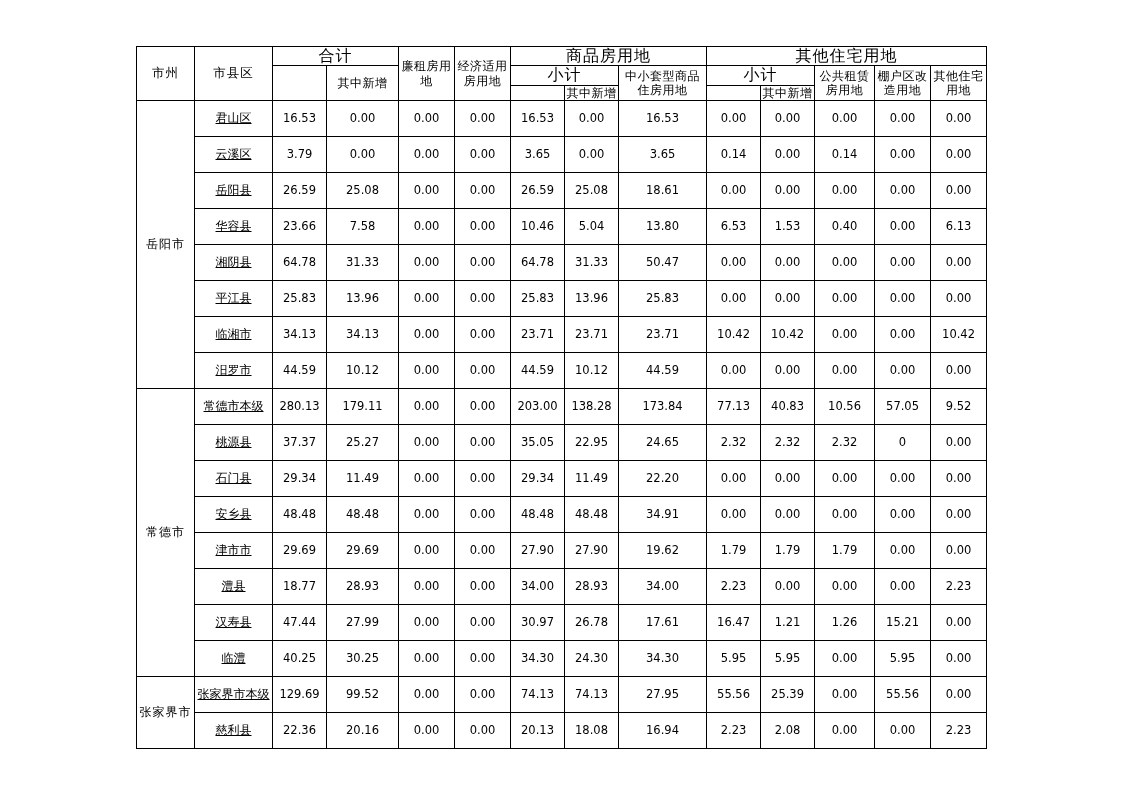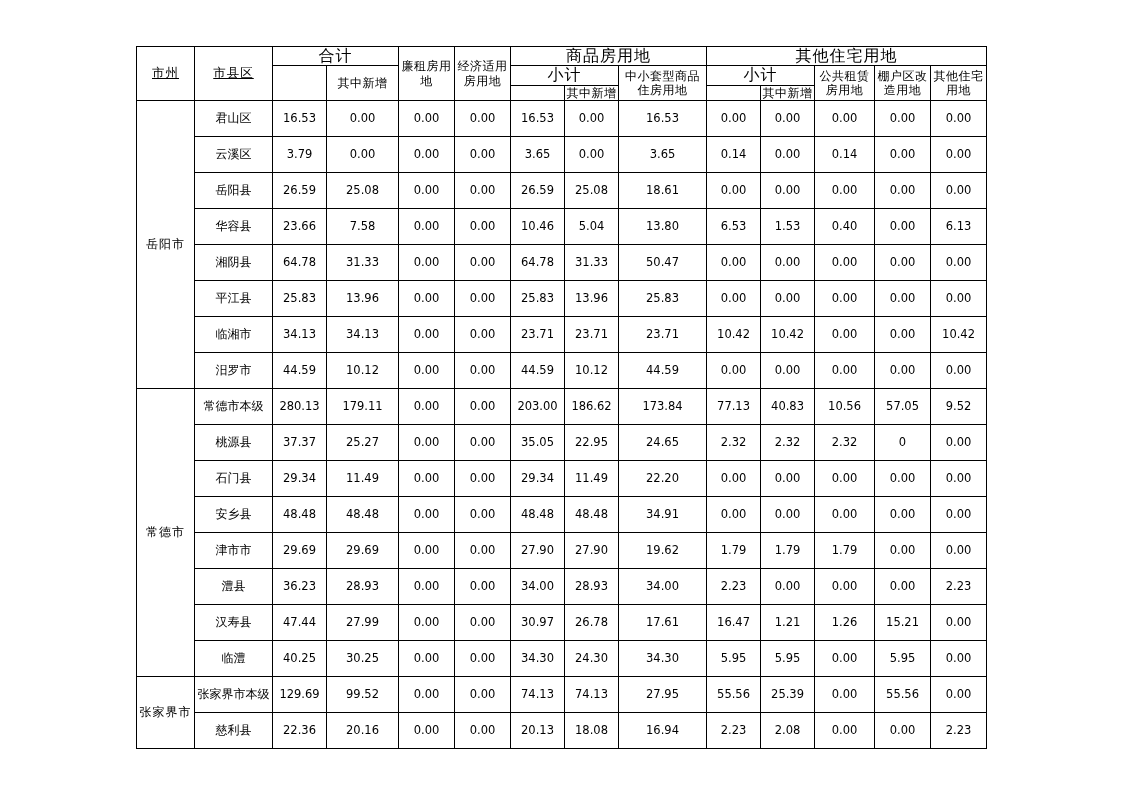--- a/index.html
+++ b/index.html
@@ -43,41 +43,41 @@
   
   .hdr {
     font-size: 12px;
     letter-spacing: 0.5px;
     padding: 3px 2px;
   }
   .hdr-vert {
     font-size: 12.5px;
     font-weight: bold;
     letter-spacing: 1px;
-    text-decoration: underline;
   }
   .hdr-group {
     font-size: 16px;
     letter-spacing: 1px;
   }
   .hdr-wrap {
     font-size: 12px;
     line-height: 1.2;
     padding: 2px 1px;
   }
   .region {
     font-size: 12px;
     font-weight: bold;
     letter-spacing: 1px;
     line-height: 1.25;
   }
   .county {
     font-size: 12px;
     line-height: 1.2;
     padding: 2px 2px;
+    text-decoration: underline;
   }
   .num {
     font-size: 11.5px;
     height: 35px;
   }
   
   col.c-region { width: 58px; }
   col.c-county { width: 78px; }
   col.c-total { width: 54px; }
   col.c-totalnew { width: 72px; }
@@ -264,21 +264,21 @@
             <td class="num">0.00</td>
           </tr>
           <tr>
             <td class="region" rowspan="8">常德市</td>
             <td class="county">常德市本级</td>
             <td class="num">280.13</td>
             <td class="num">179.11</td>
             <td class="num">0.00</td>
             <td class="num">0.00</td>
             <td class="num">203.00</td>
-            <td class="num">186.62</td>
+            <td class="num">138.28</td>
             <td class="num">173.84</td>
             <td class="num">77.13</td>
             <td class="num">40.83</td>
             <td class="num">10.56</td>
             <td class="num">57.05</td>
             <td class="num">9.52</td>
           </tr>
           <tr>
             <td class="county">桃源县</td>
             <td class="num">37.37</td>
@@ -334,21 +334,21 @@
             <td class="num">27.90</td>
             <td class="num">19.62</td>
             <td class="num">1.79</td>
             <td class="num">1.79</td>
             <td class="num">1.79</td>
             <td class="num">0.00</td>
             <td class="num">0.00</td>
           </tr>
           <tr>
             <td class="county">澧县</td>
-            <td class="num">36.23</td>
+            <td class="num">18.77</td>
             <td class="num">28.93</td>
             <td class="num">0.00</td>
             <td class="num">0.00</td>
             <td class="num">34.00</td>
             <td class="num">28.93</td>
             <td class="num">34.00</td>
             <td class="num">2.23</td>
             <td class="num">0.00</td>
             <td class="num">0.00</td>
             <td class="num">0.00</td>

